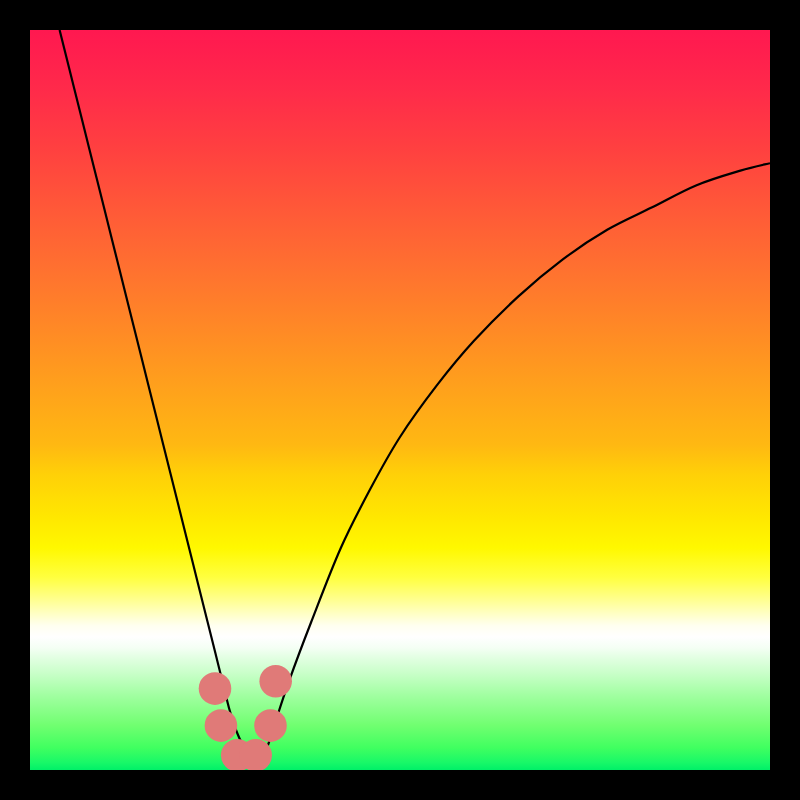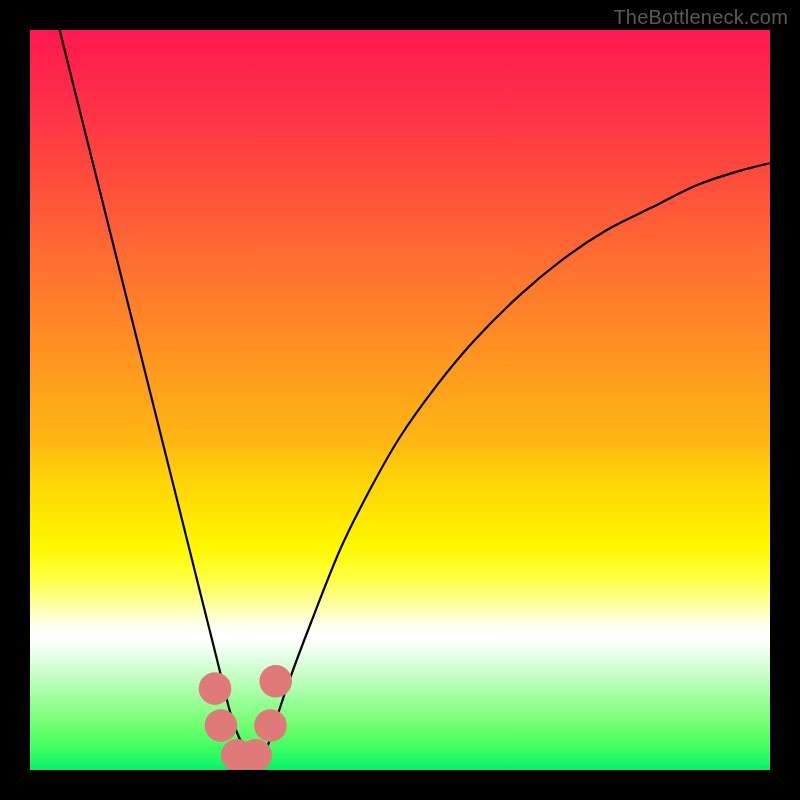--- a/index.html
+++ b/index.html
@@ -78,14 +78,13 @@
       <g id="markers-group">
           <circle cx="185.00" cy="658.60" r="16.28" fill="#e07a78"></circle>
           <circle cx="190.92" cy="695.60" r="16.28" fill="#e07a78"></circle>
           <circle cx="207.20" cy="725.20" r="16.28" fill="#e07a78"></circle>
           <circle cx="225.70" cy="725.20" r="16.28" fill="#e07a78"></circle>
           <circle cx="240.50" cy="695.60" r="16.28" fill="#e07a78"></circle>
           <circle cx="245.68" cy="651.20" r="16.28" fill="#e07a78"></circle>
         </g>
     </svg>
   </div>
-  <div class="watermark">TheBottleneck.com</div>
 </div>
 
 </body></html>

